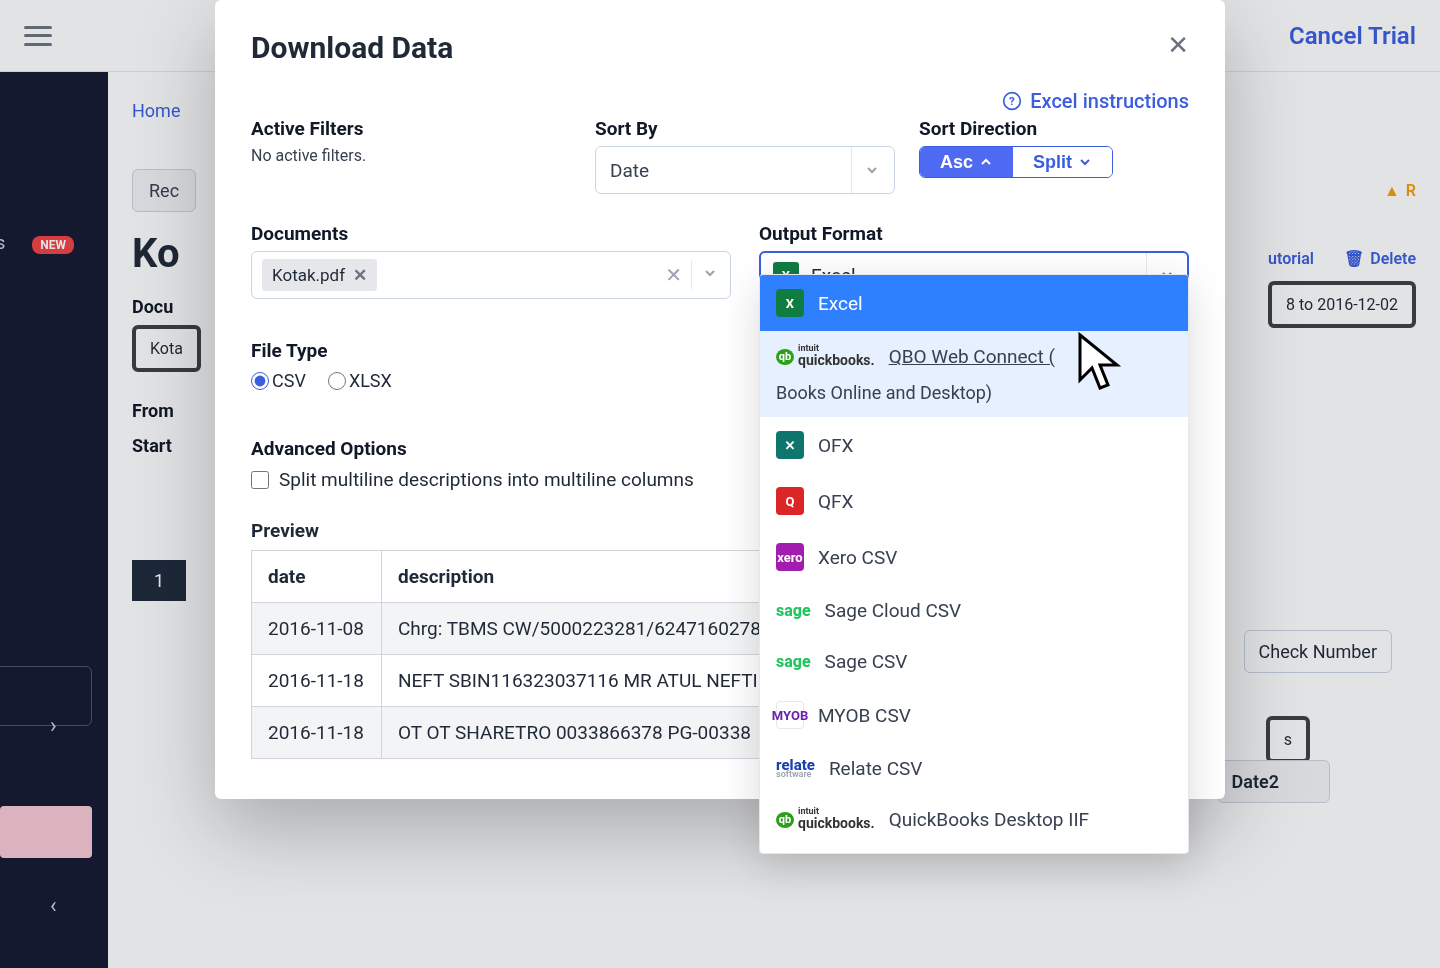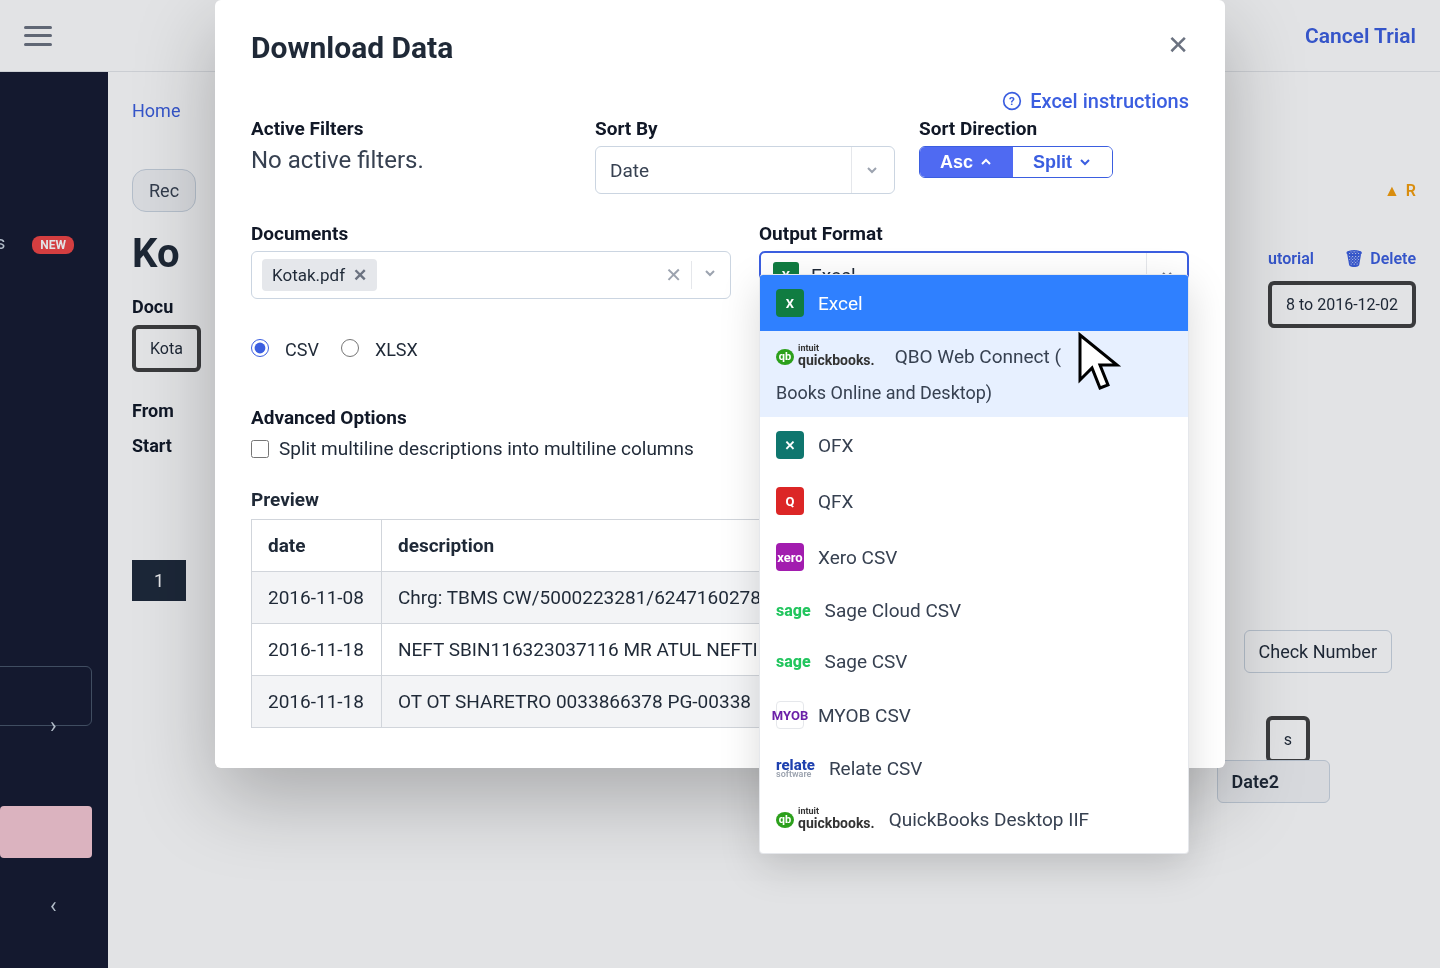--- a/index.html
+++ b/index.html
@@ -3,51 +3,51 @@
 <meta charset="utf-8">
 <style>
 * { box-sizing: border-box; margin: 0; padding: 0; }
 body { font-family: -apple-system, BlinkMacSystemFont, "Segoe UI", Roboto, sans-serif; background: #f5f6f8; width: 1440px; height: 968px; overflow: hidden; position: relative; color: #1f2937; }
 
 
 .bg-page { position: absolute; inset: 0; }
 .bg-topbar { height: 72px; background: #fff; display: flex; align-items: center; justify-content: space-between; padding: 0 24px; border-bottom: 1px solid #e5e7eb; }
 .hamburger { width: 28px; height: 20px; display: flex; flex-direction: column; justify-content: space-between; cursor: pointer; }
 .hamburger span { height: 3px; background: #6b7280; border-radius: 2px; }
-.cancel-trial { color: #3b5ee0; font-weight: 600; font-size: 21px; }
+.cancel-trial { color: #3b5ee0; font-weight: 600; font-size: 24px; }
 .bg-sidebar { position: absolute; left: 0; top: 72px; bottom: 0; width: 108px; background: #151a30; color: #fff; }
 .bg-sidebar .badge-new { position: absolute; top: 164px; right: 34px; background: #ef4444; color: #fff; font-size: 12px; font-weight: 700; padding: 2px 8px; border-radius: 8px; }
 .bg-sidebar .chevron-r { position: absolute; bottom: 230px; left: 50px; color: #cbd5e1; font-size: 22px; }
 .bg-sidebar .chevron-l { position: absolute; bottom: 50px; left: 50px; color: #cbd5e1; font-size: 22px; }
 .bg-sidebar .pink-bar { position: absolute; bottom: 110px; left: 0; right: 16px; height: 52px; background: #f8c9d4; border-radius: 4px; }
 .bg-content { position: absolute; left: 108px; right: 0; top: 72px; bottom: 0; background: #fff; padding: 24px; }
 .bg-breadcrumb { color: #3b5ee0; font-size: 18px; padding: 4px 0 18px; }
 .bg-row1 { display: flex; align-items: center; gap: 14px; margin-top: 30px; }
-.bg-btn-outline { border: 1px solid #cbd5e1; background: #f3f4f6; padding: 10px 16px; border-radius: 14px; font-size: 18px; color: #374151; }
+.bg-btn-outline { border: 1px solid #cbd5e1; background: #f3f4f6; padding: 10px 16px; border-radius: 6px; font-size: 18px; color: #374151; }
 .bg-title { font-size: 40px; font-weight: 700; margin-top: 18px; }
 .bg-link-warn { color: #f59e0b; font-weight: 600; margin-left: auto; display: flex; align-items: center; gap: 6px; }
 .bg-link-blue { color: #3b5ee0; font-weight: 600; display: flex; align-items: center; gap: 6px; }
 .bg-label { font-size: 18px; font-weight: 700; color: #111827; margin-top: 28px; }
 .bg-input { border: 4px solid #404040; border-radius: 6px; padding: 10px 14px; font-size: 16px; margin-top: 8px; display: inline-block; }
 .bg-tab-strip { background: #1e293b; color: #fff; display: inline-flex; align-items: center; padding: 10px 22px; font-size: 18px; margin-top: 44px; }
 .bg-date2 { position: absolute; right: 110px; top: 760px; border: 1px solid #cbd5e1; border-radius: 6px; padding: 10px 50px 10px 14px; font-size: 18px; font-weight: 600; background: #f3f4f6; }
 .bg-check-number { position: absolute; right: 48px; top: 558px; border: 1px solid #cbd5e1; border-radius: 6px; padding: 10px 14px; font-size: 18px; }
 
 
 .modal-overlay { position: absolute; inset: 0; background: rgba(17,24,39,0.12); display: flex; align-items: flex-start; justify-content: center; }
 .modal { background: #fff; width: 1010px; margin-top: 0; border-radius: 6px; box-shadow: 0 30px 80px rgba(0,0,0,0.25); padding: 30px 36px 40px; position: relative; max-height: 968px; overflow: visible; }
 .modal-header { display: flex; justify-content: space-between; align-items: flex-start; }
 .modal-title { font-size: 30px; font-weight: 700; color: #1f2937; }
 .modal-close { background: none; border: none; font-size: 26px; color: #6b7280; cursor: pointer; font-weight: 400; }
 .help-link { display: flex; justify-content: flex-end; align-items: center; gap: 8px; color: #3b5ee0; font-size: 20px; font-weight: 500; margin-top: 24px; }
 .help-link svg { width: 20px; height: 20px; }
 
 .form-grid { display: grid; grid-template-columns: 320px 300px 1fr; gap: 24px; margin-top: 4px; }
 .form-label { font-size: 19px; font-weight: 700; color: #111827; margin-bottom: 6px; display: block; }
-.subtext { font-size: 24px; color: #374151; }
+.subtext { font-size: 16px; color: #374151; }
 
 .select-box { border: 1px solid #cbd5e1; border-radius: 6px; height: 48px; display: flex; align-items: center; justify-content: space-between; padding: 0 14px; font-size: 19px; color: #374151; background: #fff; }
 
 .btn-group { display: inline-flex; border: 1px solid #3b5ee0; border-radius: 6px; overflow: hidden; height: 32px; }
 .btn-group button { border: none; padding: 0 20px; font-size: 18px; font-weight: 600; display: flex; align-items: center; gap: 6px; cursor: pointer; }
 .btn-asc { background: #4f6af2; color: #fff; }
 .btn-desc { background: #fff; color: #3b5ee0; }
 
 .row2 { display: grid; grid-template-columns: 480px 1fr; gap: 28px; margin-top: 28px; }
 .chip-input { border: 1px solid #cbd5e1; border-radius: 6px; min-height: 48px; display: flex; align-items: center; padding: 6px 10px; gap: 10px; position: relative; }
@@ -63,21 +63,21 @@
 .os-menu { position: absolute; top: 52px; left: 0; right: 0; background: #fff; border: 1px solid #e5e7eb; border-radius: 4px; box-shadow: 0 12px 40px rgba(0,0,0,0.15); z-index: 50; max-height: 580px; overflow: auto; }
 .os-opt { display: flex; align-items: center; gap: 14px; padding: 14px 16px; font-size: 19px; color: #374151; cursor: pointer; }
 .os-opt .ico { width: 28px; height: 28px; display: flex; align-items: center; justify-content: center; border-radius: 4px; font-size: 13px; font-weight: 700; color: #fff; flex-shrink: 0; }
 .os-opt.selected { background: #2f80ff; color: #fff; }
 .os-opt.hovered { background: #e7f0ff; }
 .os-opt.wrap { flex-wrap: wrap; }
 .os-opt .extra { width: 100%; margin-left: 0; font-size: 18px; }
 
 .file-type { margin-top: 40px; }
 .radio-row { display: flex; gap: 22px; margin-top: 8px; font-size: 18px; align-items: center; }
-.radio-row label { display: flex; align-items: flex-start; gap: 16px; }
+.radio-row label { display: flex; align-items: center; gap: 3px; }
 input[type=radio] { width: 18px; height: 18px; accent-color: #3b5ee0; }
 input[type=checkbox] { width: 18px; height: 18px; }
 
 .advanced { margin-top: 46px; }
 .check-row { display: flex; align-items: center; gap: 10px; margin-top: 8px; font-size: 19px; }
 
 .preview-title { font-size: 19px; font-weight: 700; margin-top: 28px; margin-bottom: 8px; }
 table.preview { width: 100%; border-collapse: collapse; border: 1px solid #d1d5db; }
 table.preview th, table.preview td { border: 1px solid #d1d5db; padding: 14px 16px; text-align: left; font-size: 19px; }
 table.preview th { background: #fff; font-weight: 700; }
@@ -222,21 +222,21 @@
         <div class="os-menu" id="os-menu">
             <div class="os-opt selected">
               <span class="ico ico-excel">X</span>
               <span>Excel</span>
             </div>
             <div class="os-opt hovered wrap">
               <span class="logo-qb">
                 <span class="dot">qb</span>
                 <span class="txt"><span style="font-size:9px;display:block;line-height:0.8;">intuit</span>quickbooks.</span>
               </span>
-              <span style="margin-left:6px;">QBO Web Connect (</span>
+              <span style="text-decoration:underline;">QBO Web Connect (</span>
               <span class="extra">Books Online and Desktop)</span>
             </div>
             <div class="os-opt">
               <span class="ico ico-ofx">✕</span>
               <span>OFX</span>
             </div>
             <div class="os-opt">
               <span class="ico ico-qfx">Q</span>
               <span>QFX</span>
             </div>
@@ -266,20 +266,21 @@
                 <span class="txt"><span style="font-size:9px;display:block;line-height:0.8;">intuit</span>quickbooks.</span>
               </span>
               <span>QuickBooks Desktop IIF</span>
             </div>
             <div class="os-opt"></div>
           </div>
       </div>
     </div>
 
     <div class="file-type">
+      <span class="form-label">File Type</span>
       <div class="radio-row">
         <label>
             <input type="radio" name="ft" checked="" style=""> 
             <span>CSV</span>
           </label>
         <label>
             <input type="radio" name="ft" style=""> 
             <span>XLSX</span>
           </label>
       </div>

